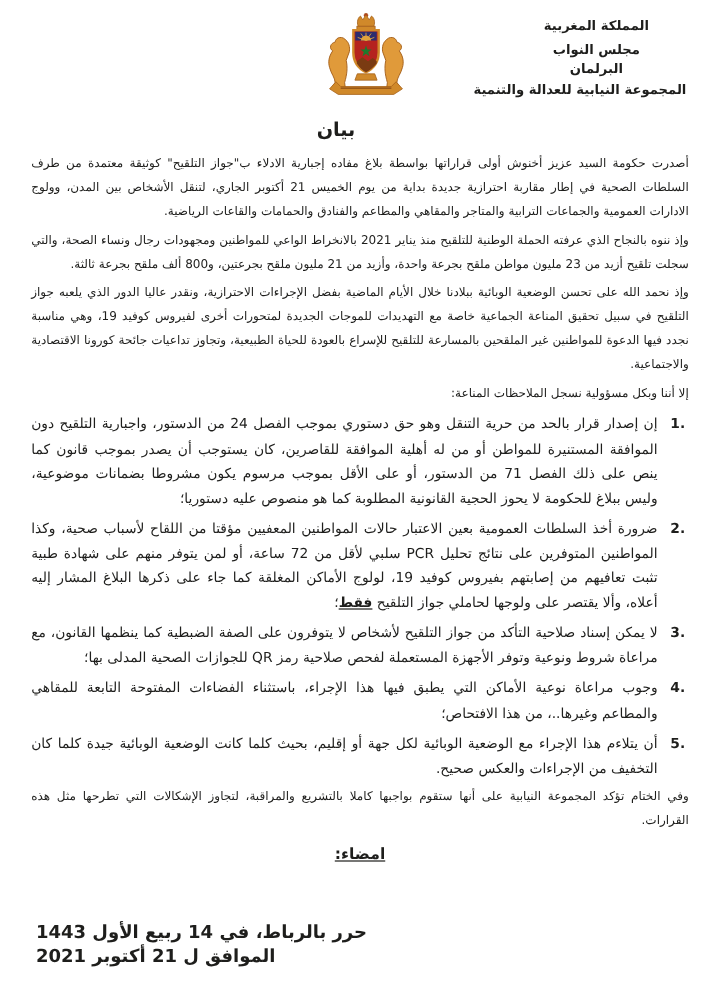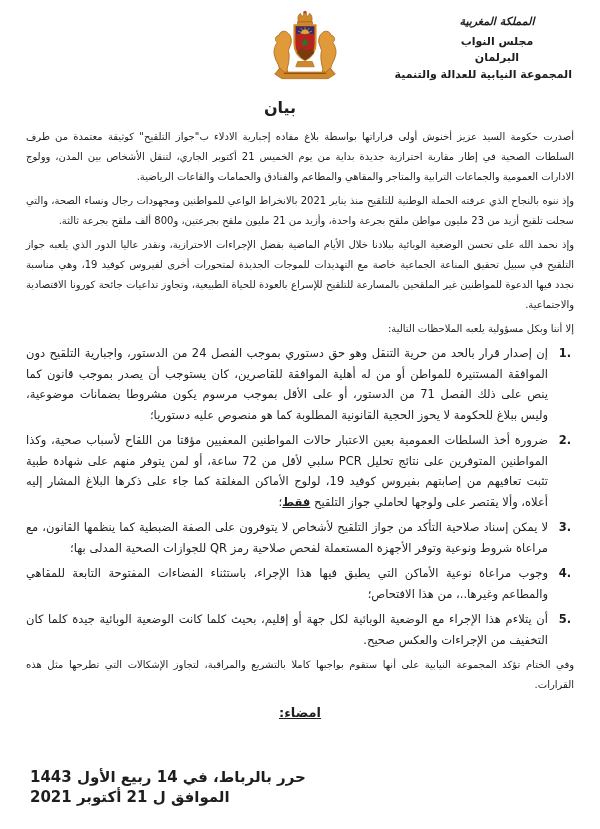--- a/index.html
+++ b/index.html
@@ -15,21 +15,21 @@
     overflow: hidden;
     font-family: "DejaVu Sans", sans-serif;
   }
   
   .header { position: relative; height: 84px; }
   .header-text {
     position: absolute; top: 6px; right: 2px; width: 150px;
     text-align: center; font-weight: bold; font-size: 11px; line-height: 16.5px;
     white-space: nowrap;
   }
-  .header-text .hline:first-child { margin-bottom: 3px; font-style: italic; }
+  .header-text .hline:first-child { margin-bottom: 3px; }
   .crest { position: absolute; left: 246px; top: 0; width: 66px; height: 78px; }
   .crest svg { width: 100%; height: 100%; display: block; }
   
   .title {
     position: relative; right: 20px;
     text-align: center; font-size: 16px; font-weight: bold;
     margin: 6px 0 10px 0;
   }
   
   .doc-body p {
@@ -105,21 +105,21 @@
     </div>
   </div>
 
   <h1 class="title">بيان</h1>
 
   <div class="doc-body">
     <p>أصدرت حكومة السيد عزيز أخنوش أولى قراراتها بواسطة بلاغ مفاده إجبارية الادلاء ب"جواز التلقيح" كوثيقة معتمدة من طرف السلطات الصحية في إطار مقاربة احترازية جديدة بداية من يوم الخميس 21 أكتوبر الجاري، لتنقل الأشخاص بين المدن، وولوج الادارات العمومية والجماعات الترابية والمتاجر والمقاهي والمطاعم والفنادق والحمامات والقاعات الرياضية.</p>
     <p>وإذ ننوه بالنجاح الذي عرفته الحملة الوطنية للتلقيح منذ يناير 2021 بالانخراط الواعي للمواطنين ومجهودات رجال ونساء الصحة، والتي سجلت تلقيح أزيد من 23 مليون مواطن ملقح بجرعة واحدة، وأزيد من 21 مليون ملقح بجرعتين، و800 ألف ملقح بجرعة ثالثة.</p>
     <p>وإذ نحمد الله على تحسن الوضعية الوبائية ببلادنا خلال الأيام الماضية بفضل الإجراءات الاحترازية، ونقدر عاليا الدور الذي يلعبه جواز التلقيح في سبيل تحقيق المناعة الجماعية خاصة مع التهديدات للموجات الجديدة لمتحورات أخرى لفيروس كوفيد 19، وهي مناسبة نجدد فيها الدعوة للمواطنين غير الملقحين بالمسارعة للتلقيح للإسراع بالعودة للحياة الطبيعية، وتجاوز تداعيات جائحة كورونا الاقتصادية والاجتماعية.</p>
 
-    <p class="obs-intro">إلا أننا وبكل مسؤولية يلعبه الملاحظات التالية:</p>
+    <p class="obs-intro">إلا أننا وبكل مسؤولية نسجل الملاحظات المناعة:</p>
 
     <ol class="obs-list">
       <li>
         <span class="num">1.</span><span>إن إصدار قرار بالحد من حرية التنقل وهو حق دستوري بموجب الفصل 24 من الدستور، واجبارية التلقيح دون الموافقة المستنيرة للمواطن أو من له أهلية الموافقة للقاصرين، كان يستوجب أن يصدر بموجب قانون كما ينص على ذلك الفصل 71 من الدستور، أو على الأقل بموجب مرسوم يكون مشروطا بضمانات موضوعية، وليس ببلاغ للحكومة لا يحوز الحجية القانونية المطلوبة كما هو منصوص عليه دستوريا؛</span><span class="u"></span><span></span>
       </li>
       <li>
         <span class="num">2.</span><span>ضرورة أخذ السلطات العمومية بعين الاعتبار حالات المواطنين المعفيين مؤقتا من اللقاح لأسباب صحية، وكذا المواطنين المتوفرين على نتائج تحليل PCR سلبي لأقل من 72 ساعة، أو لمن يتوفر منهم على شهادة طبية تثبت تعافيهم من إصابتهم بفيروس كوفيد 19، لولوج الأماكن المغلقة كما جاء على ذكرها البلاغ المشار إليه أعلاه، وألا يقتصر على ولوجها لحاملي جواز التلقيح </span><span class="u">فقط</span><span>؛</span>
       </li>
       <li>
         <span class="num">3.</span><span>لا يمكن إسناد صلاحية التأكد من جواز التلقيح لأشخاص لا يتوفرون على الصفة الضبطية كما ينظمها القانون، مع مراعاة شروط ونوعية وتوفر الأجهزة المستعملة لفحص صلاحية رمز QR للجوازات الصحية المدلى بها؛</span><span class="u"></span><span></span>

